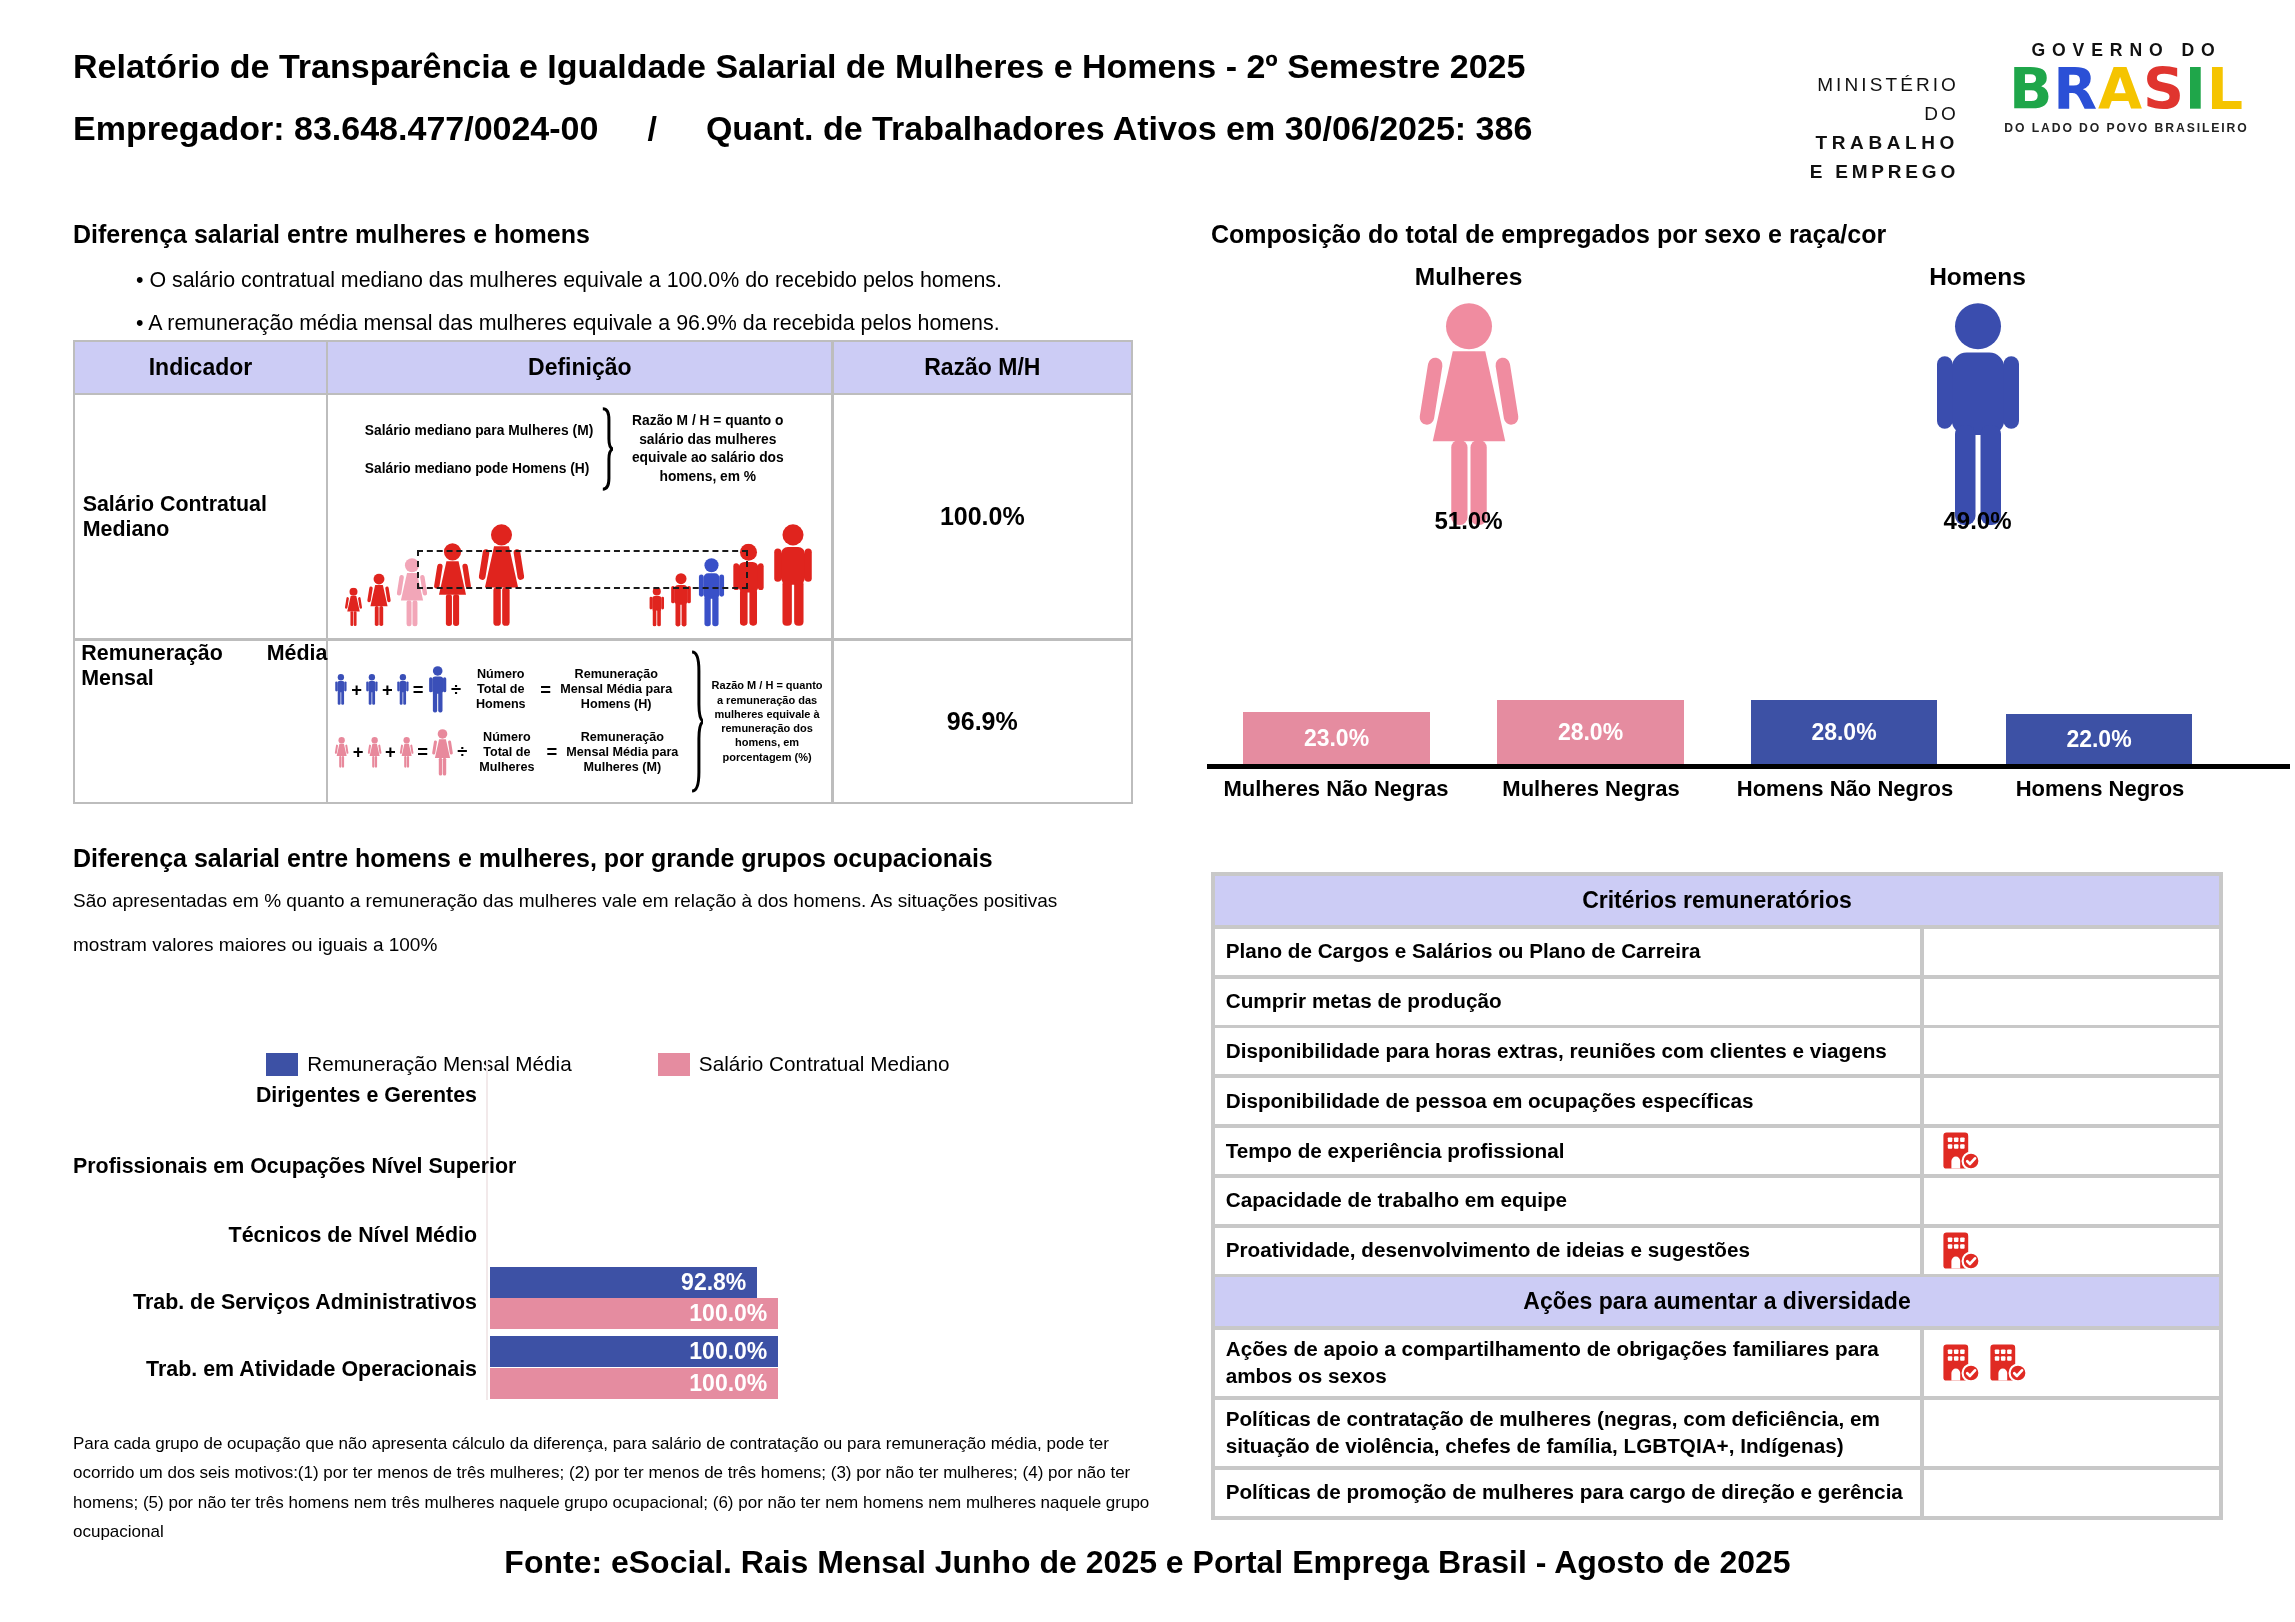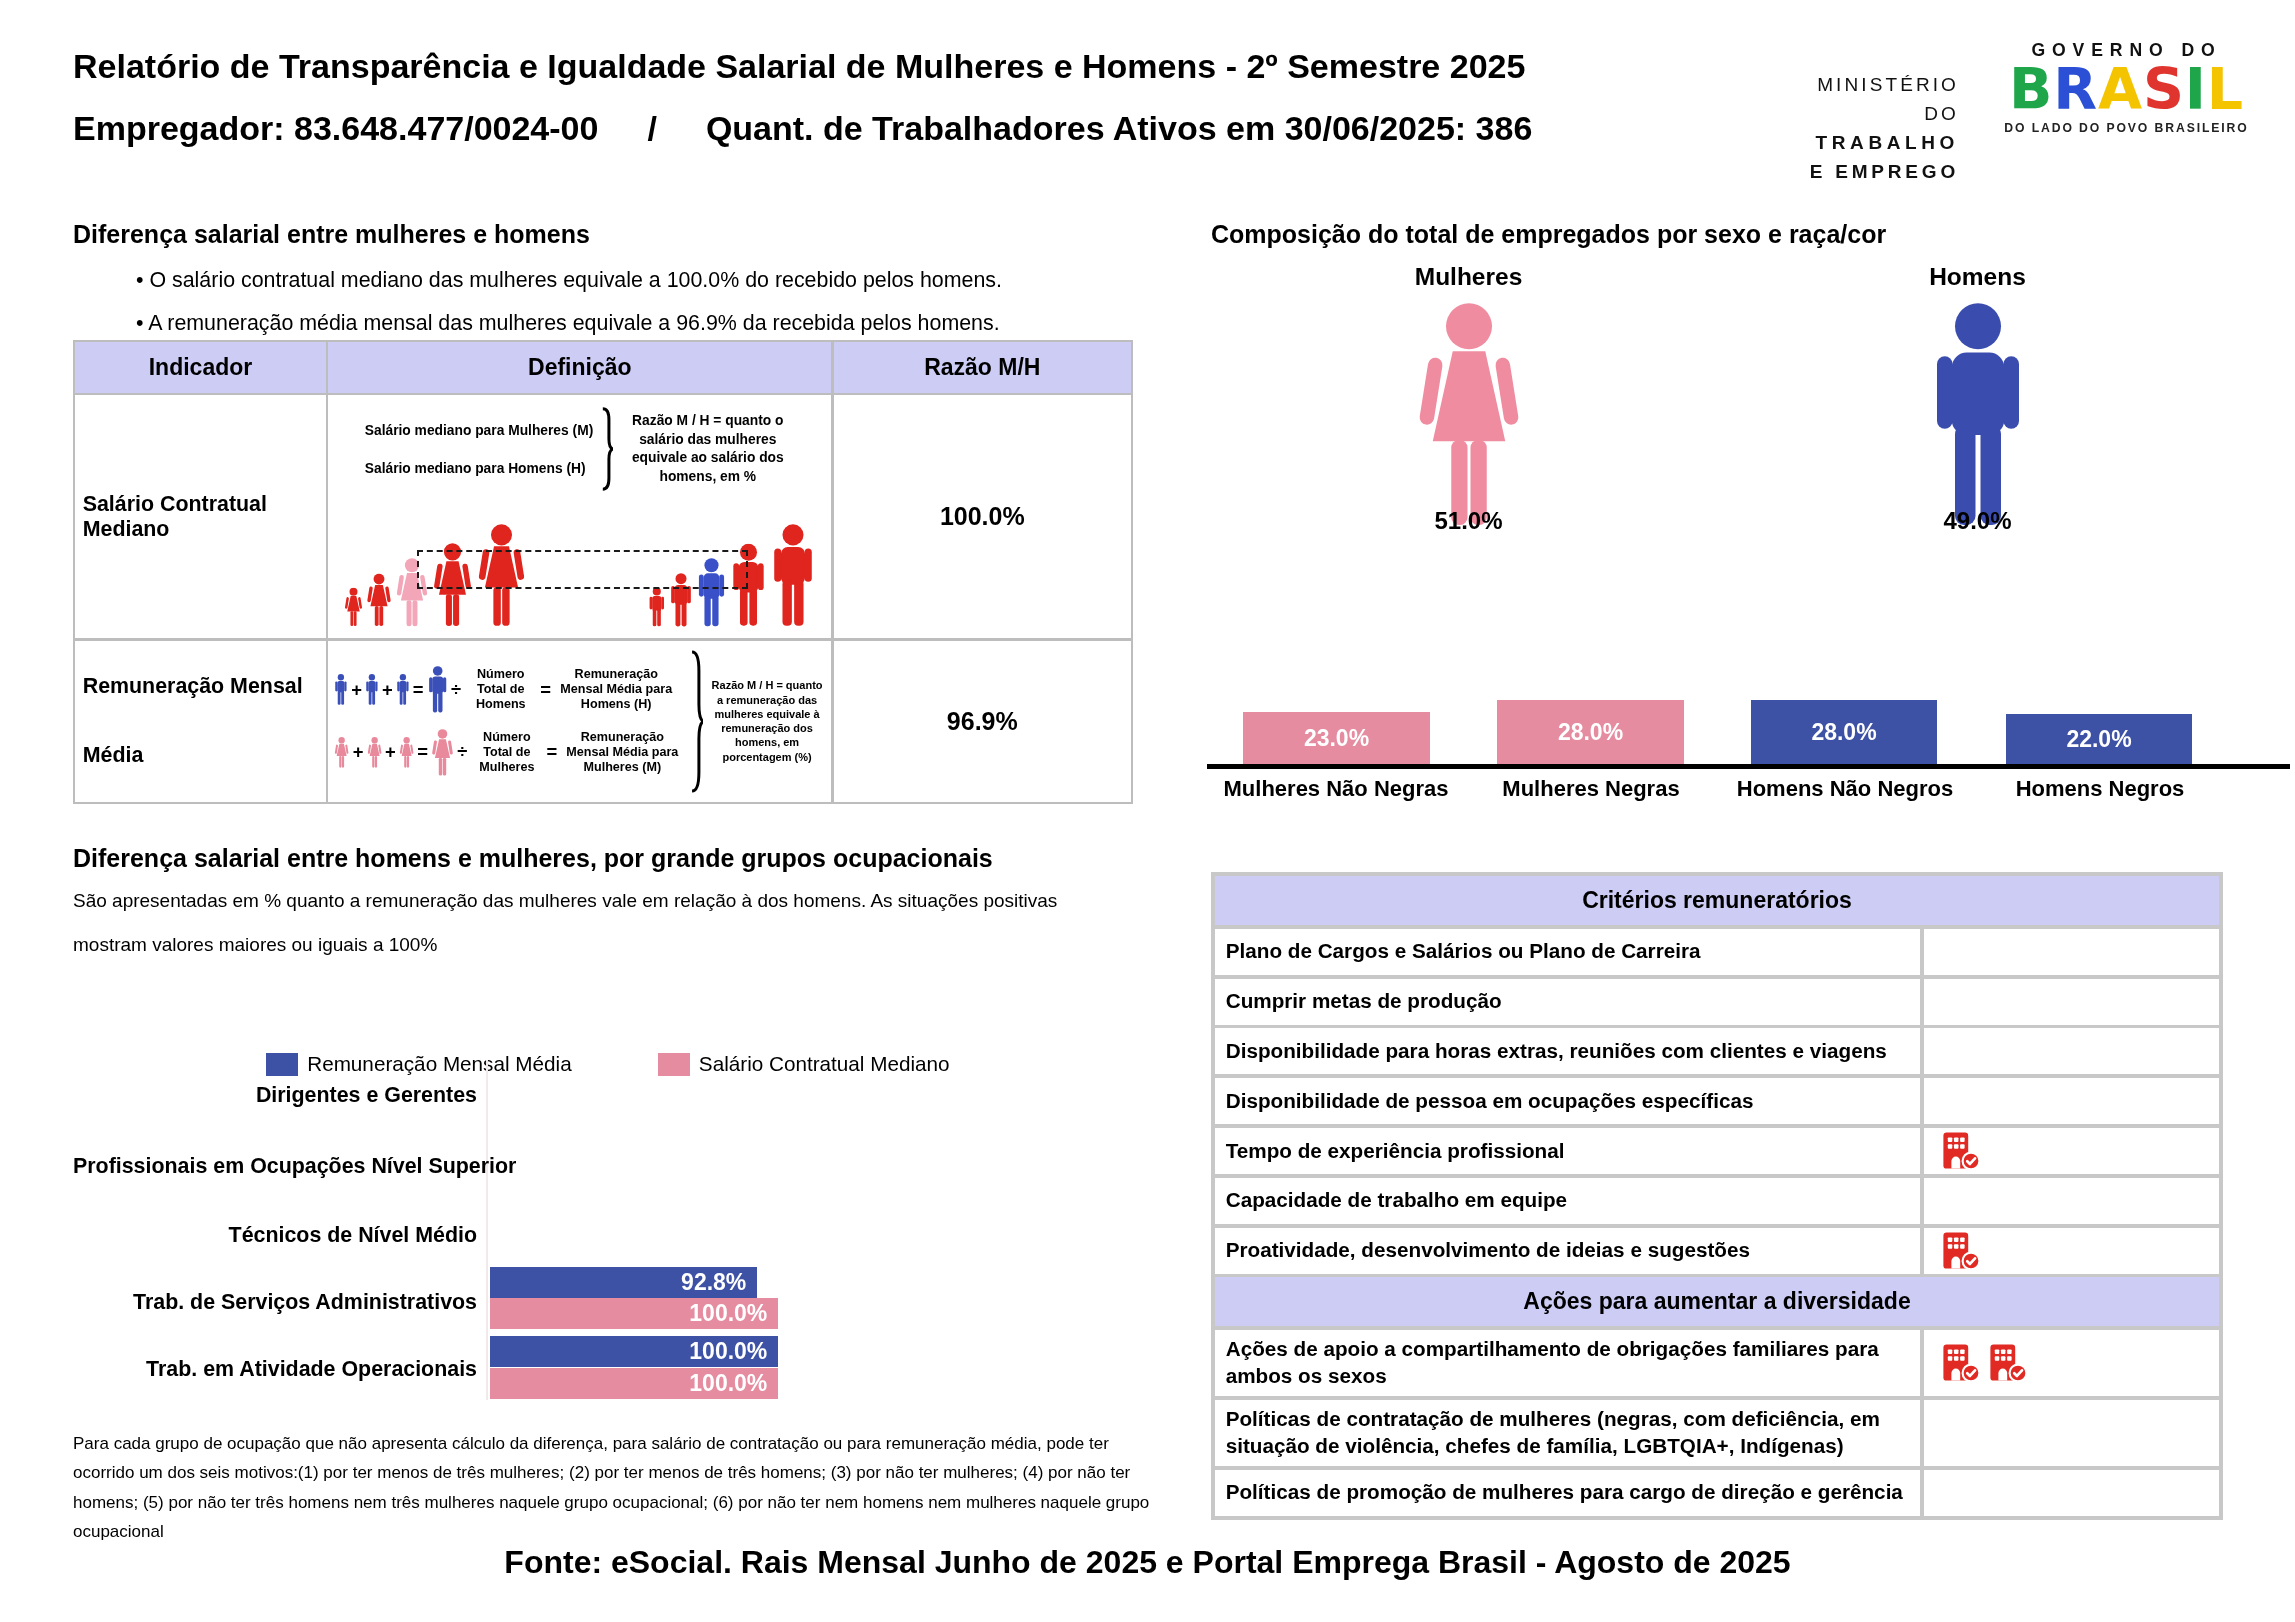--- a/index.html
+++ b/index.html
@@ -20,21 +20,21 @@
   .gov-top{font-size:17.6px;font-weight:800;letter-spacing:6.9px;color:#111;}
   .gov-brand{font-size:57px;font-weight:900;letter-spacing:0.8px;line-height:57px;font-family:"DejaVu Sans",sans-serif;}
   .gov-bottom{font-size:12.2px;font-weight:700;letter-spacing:1.9px;color:#222;margin-top:3.1px;white-space:nowrap;}
 
   
   #sal-table{left:73px;top:340px;width:1060px;height:464px;border:2.3px solid #bdbdbd;background:#bdbdbd;
              display:grid;grid-template-columns:251px 503px 1fr;grid-template-rows:51px 243px 161px;gap:2.3px;box-sizing:border-box;}
   #sal-table .cell{background:#fff;position:relative;}
   #sal-table .hcell{background:#ccccf5;display:flex;align-items:center;justify-content:center;font-size:23px;font-weight:bold;}
   .ind-cell{display:flex;align-items:center;padding-left:7.7px;font-size:21.4px;font-weight:bold;}
-  .ind-cell2{display:flex;flex-direction:column;justify-content:center;gap:44px;padding-left:7.7px;font-size:21.4px;font-weight:bold;}
+  .ind-cell2{display:flex;flex-direction:row;justify-content:center;gap:44px;padding-left:7.7px;font-size:21.4px;font-weight:bold;}
   .ratio-cell{display:flex;align-items:center;justify-content:center;font-size:25px;font-weight:bold;}
 
   .def1-top{display:flex;align-items:center;justify-content:center;gap:7.7px;margin-top:12.2px;}
   .def1-lines{display:flex;flex-direction:column;gap:23px;font-size:13.8px;font-weight:bold;white-space:nowrap;}
   .def1-note{width:174px;font-size:13.8px;font-weight:bold;text-align:center;line-height:1.35;}
   .figures{position:absolute;left:15.3px;right:15.3px;top:106px;height:126px;display:flex;align-items:flex-end;justify-content:space-between;}
   .group{display:flex;align-items:flex-end;gap:3.1px;}
   .median-box{position:absolute;left:73px;width:327px;top:49px;height:35px;border:2.3px dashed #1a1a1a;}
 
   .def2{display:flex;align-items:center;gap:6.1px;padding:0 6.1px;}
@@ -150,21 +150,21 @@
   <div class="abs" id="sal-table">
     <div class="hcell">Indicador</div>
     <div class="hcell">Definição</div>
     <div class="hcell">Razão M/H</div>
 
     <div class="cell ind-cell">Salário Contratual Mediano</div>
     <div class="cell">
       <div class="def1-top">
         <div class="def1-lines">
           <span>Salário mediano para Mulheres (M)</span>
-          <span>Salário mediano para Homens (H)</span>
+          <span>Salário mediano pode Homens (H)</span>
         </div>
         <svg width="12.2" height="84" viewBox="0 0 16 110">
             <use href="#brace-sym" width="16" height="110"></use>
           </svg>
         <div class="def1-note">Razão M / H = quanto o salário das mulheres equivale ao salário dos homens, em %</div>
       </div>
       <div class="figures">
         <div class="median-box"></div>
         <div class="group">
           <svg class="red" width="19" height="40" viewBox="0 0 44 90">

